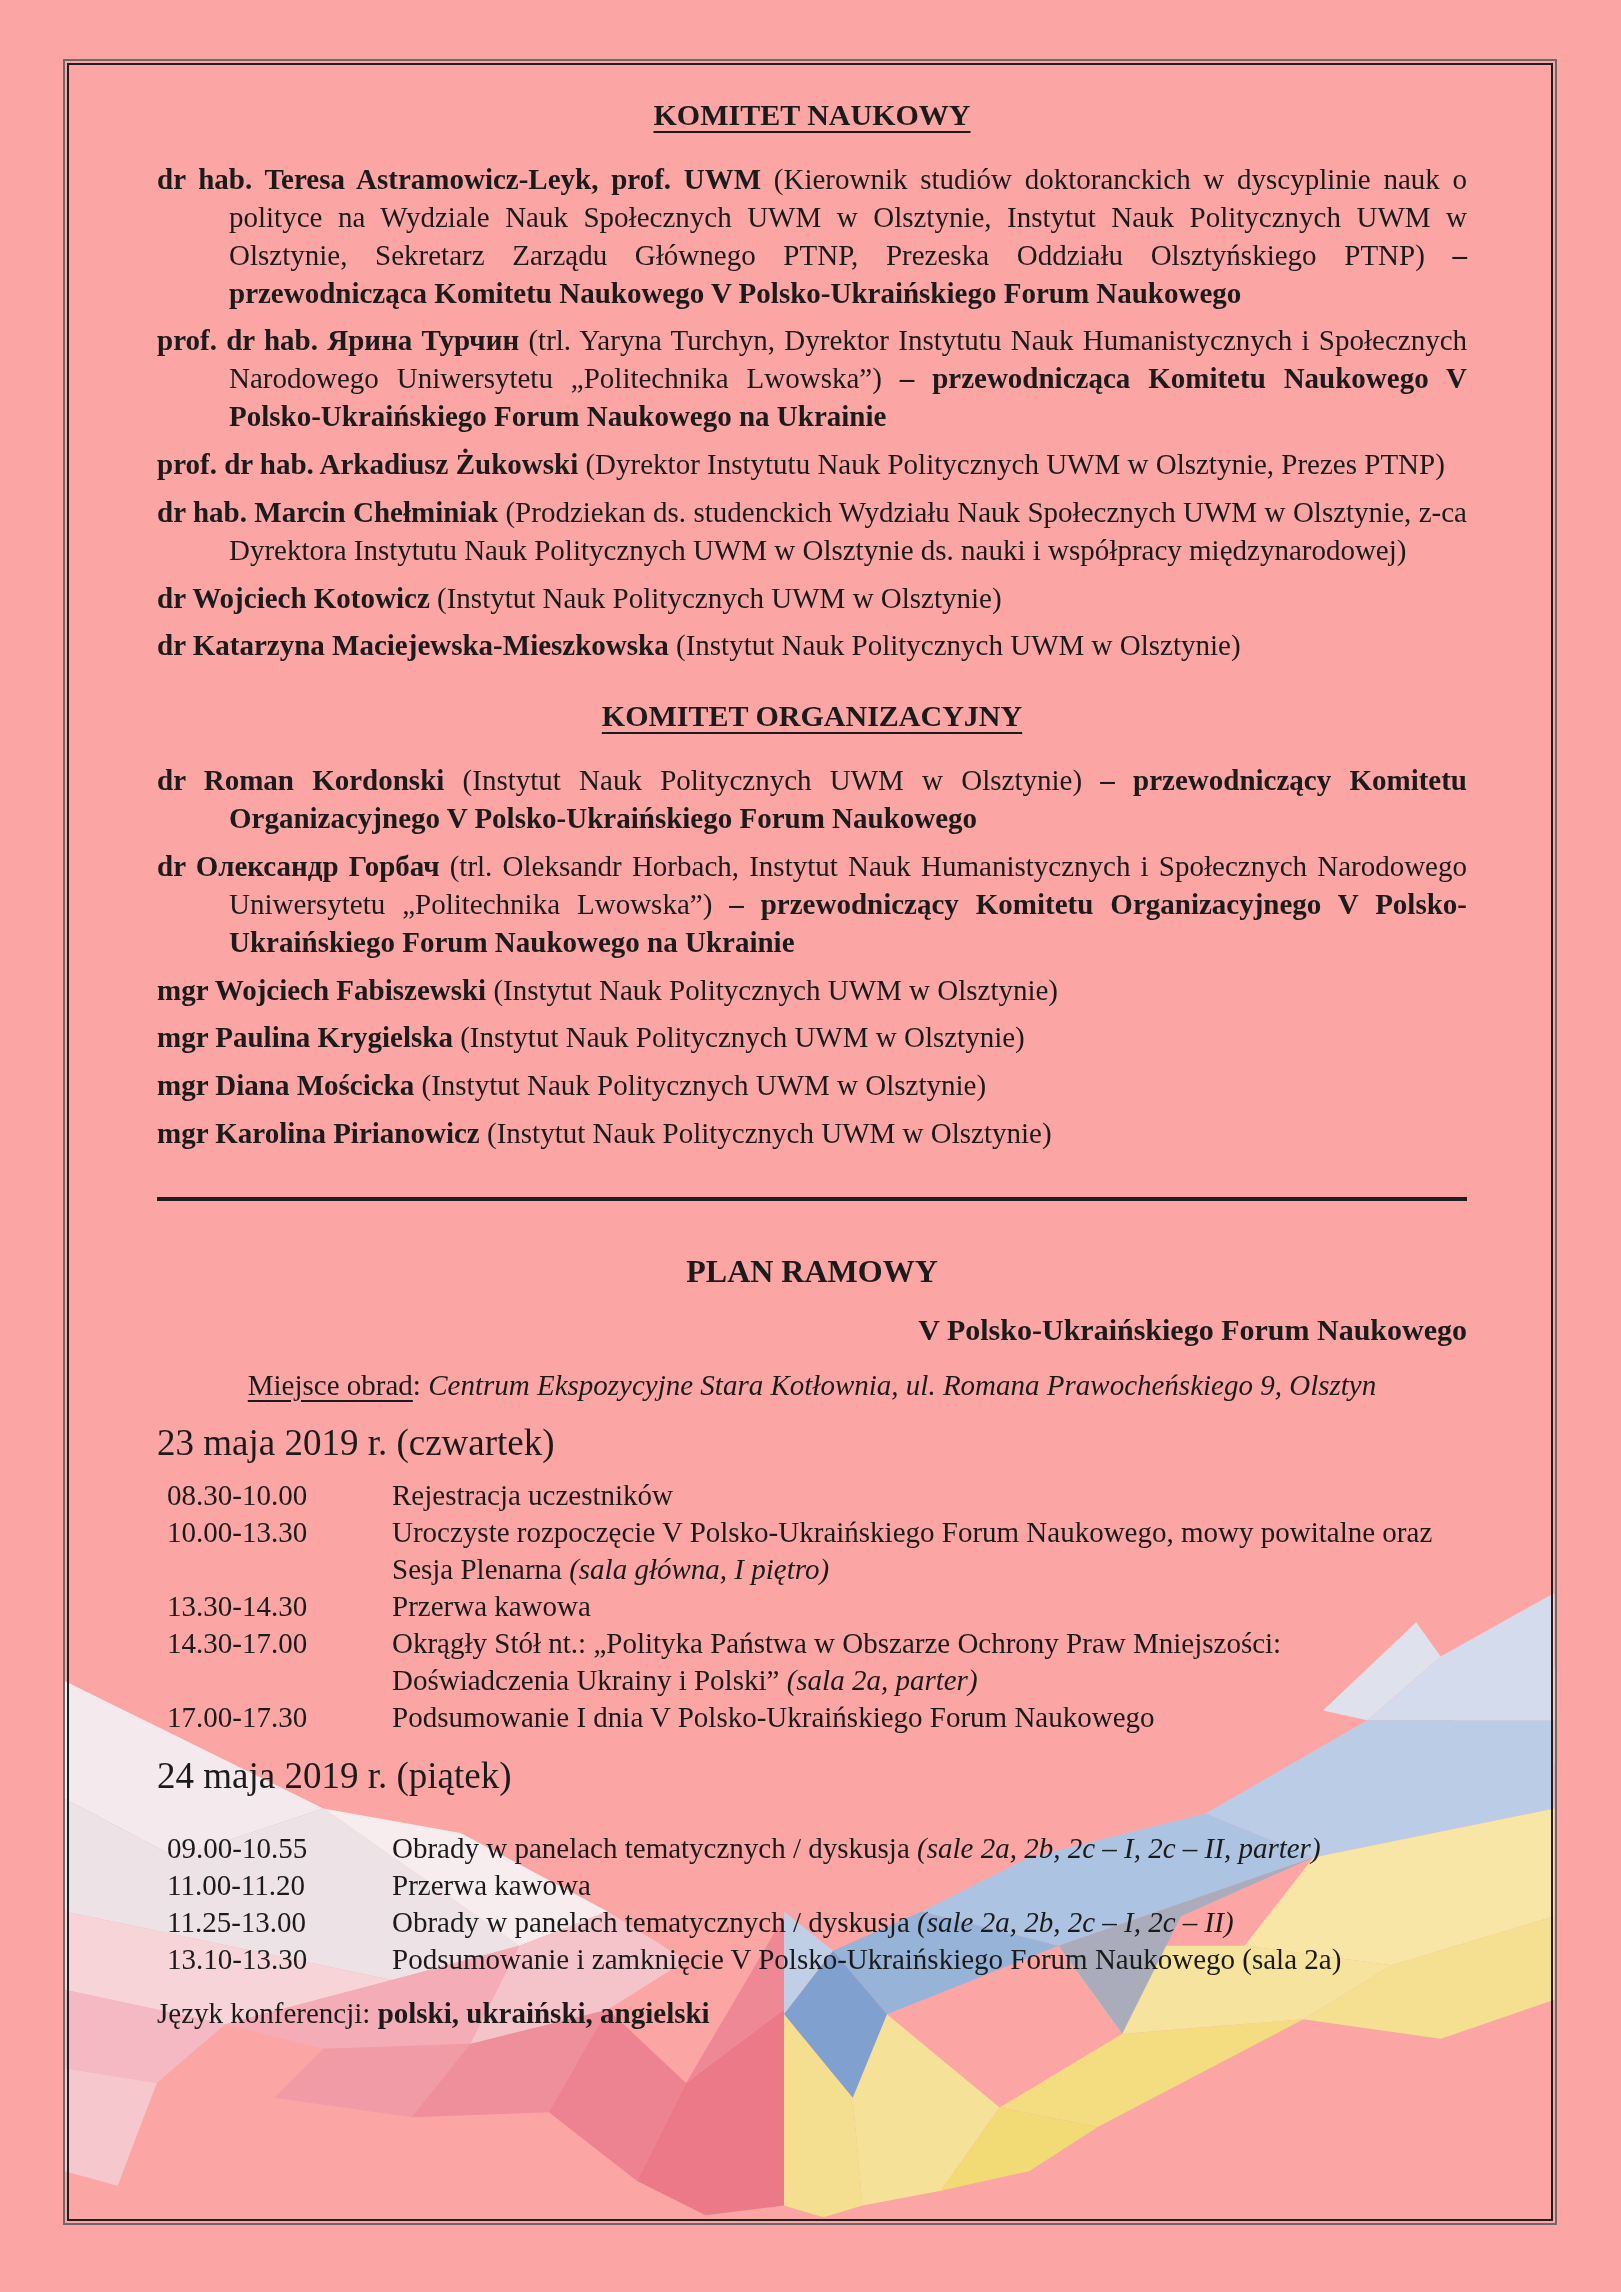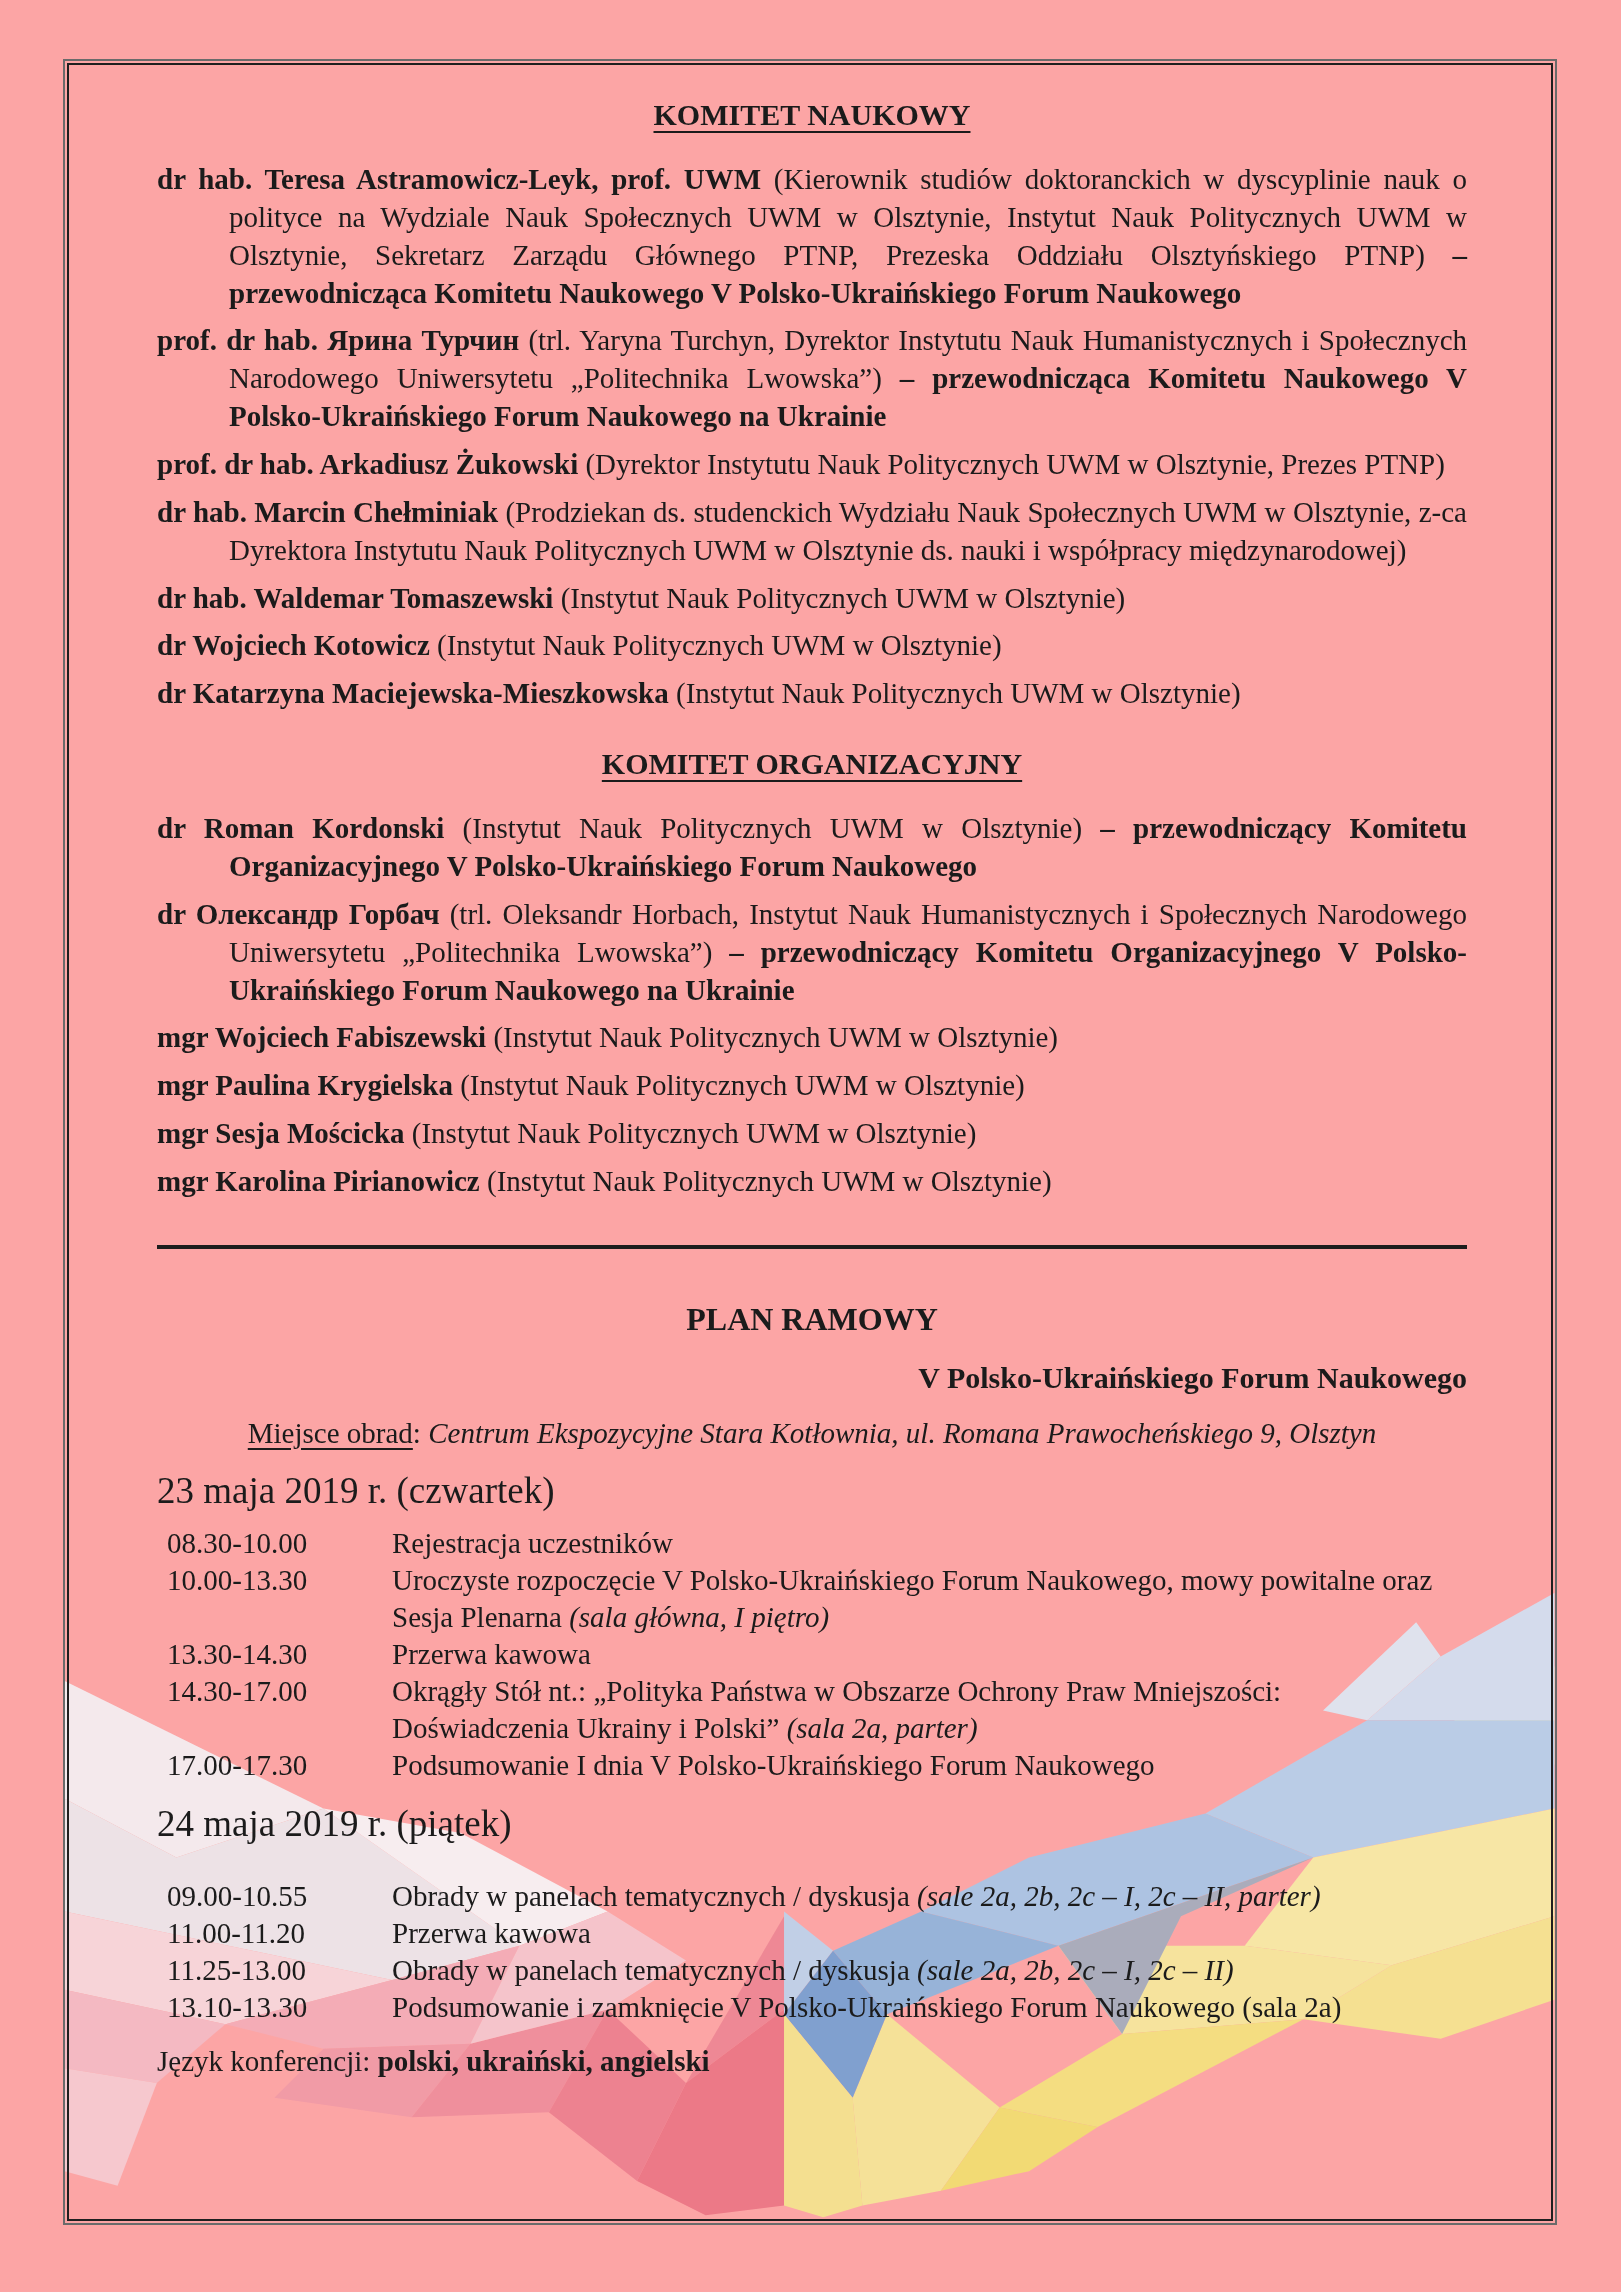--- a/index.html
+++ b/index.html
@@ -98,31 +98,30 @@
   </div>
 
   <div class="content">
 
     <div class="sec-title">KOMITET NAUKOWY</div>
 
     <p class="member"><strong>dr hab. Teresa Astramowicz-Leyk, prof. UWM</strong><span> (Kierownik studiów doktoranckich w dyscyplinie nauk o polityce na Wydziale Nauk Społecznych UWM w Olsztynie, Instytut Nauk Politycznych UWM w Olsztynie, Sekretarz Zarządu Głównego PTNP, Prezeska Oddziału Olsztyńskiego PTNP) </span><strong>– przewodnicząca Komitetu Naukowego V Polsko-Ukraińskiego Forum Naukowego</strong></p>
     <p class="member"><strong>prof. dr hab. Ярина Турчин</strong><span> (trl. Yaryna Turchyn, Dyrektor Instytutu Nauk Humanistycznych i Społecznych Narodowego Uniwersytetu „Politechnika Lwowska”) </span><strong>– przewodnicząca Komitetu Naukowego V Polsko-Ukraińskiego Forum Naukowego na Ukrainie</strong></p>
     <p class="member"><strong>prof. dr hab. Arkadiusz Żukowski</strong><span> (Dyrektor Instytutu Nauk Politycznych UWM w Olsztynie, Prezes PTNP)</span></p>
     <p class="member"><strong>dr hab. Marcin Chełminiak</strong><span> (Prodziekan ds. studenckich Wydziału Nauk Społecznych UWM w Olsztynie, z-ca Dyrektora Instytutu Nauk Politycznych UWM w Olsztynie ds. nauki i współpracy międzynarodowej)</span></p>
-    <p class="member"><strong>dr hab. Waldemar Tomaszewski</strong><span> (Instytut Nauk Politycznych UWM w Olsztynie)</span></p>
     <p class="member"><strong>dr Wojciech Kotowicz</strong><span> (Instytut Nauk Politycznych UWM w Olsztynie)</span></p>
     <p class="member"><strong>dr Katarzyna Maciejewska-Mieszkowska</strong><span> (Instytut Nauk Politycznych UWM w Olsztynie)</span></p>
 
     <div class="sec-title org">KOMITET ORGANIZACYJNY</div>
 
     <p class="member"><strong>dr Roman Kordonski</strong><span> (Instytut Nauk Politycznych UWM w Olsztynie) </span><strong>– przewodniczący Komitetu Organizacyjnego V Polsko-Ukraińskiego Forum Naukowego</strong></p>
     <p class="member"><strong>dr Олександр Горбач</strong><span> (trl. Oleksandr Horbach, Instytut Nauk Humanistycznych i Społecznych Narodowego Uniwersytetu „Politechnika Lwowska”) </span><strong>– przewodniczący Komitetu Organizacyjnego V Polsko-Ukraińskiego Forum Naukowego na Ukrainie</strong></p>
     <p class="member"><strong>mgr Wojciech Fabiszewski</strong><span> (Instytut Nauk Politycznych UWM w Olsztynie)</span></p>
     <p class="member"><strong>mgr Paulina Krygielska</strong><span> (Instytut Nauk Politycznych UWM w Olsztynie)</span></p>
-    <p class="member"><strong>mgr Sesja Mościcka</strong><span> (Instytut Nauk Politycznych UWM w Olsztynie)</span></p>
+    <p class="member"><strong>mgr Diana Mościcka</strong><span> (Instytut Nauk Politycznych UWM w Olsztynie)</span></p>
     <p class="member"><strong>mgr Karolina Pirianowicz</strong><span> (Instytut Nauk Politycznych UWM w Olsztynie)</span></p>
 
     <hr class="rule">
 
     <div class="plan-title">PLAN RAMOWY</div>
     <div class="plan-sub">V Polsko-Ukraińskiego Forum Naukowego</div>
 
     <div class="venue"><span class="u">Miejsce obrad</span><span>: </span><em>Centrum Ekspozycyjne Stara Kotłownia, ul. Romana Prawocheńskiego 9, Olsztyn</em></div>
 
     <div class="date-head">23 maja 2019 r. (czwartek)</div>

